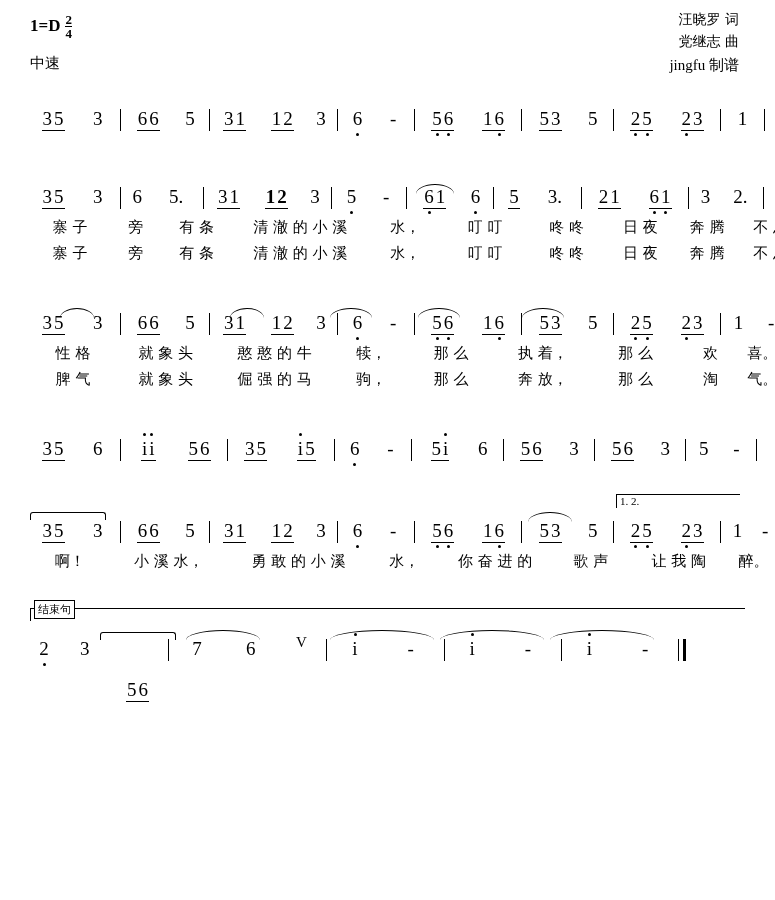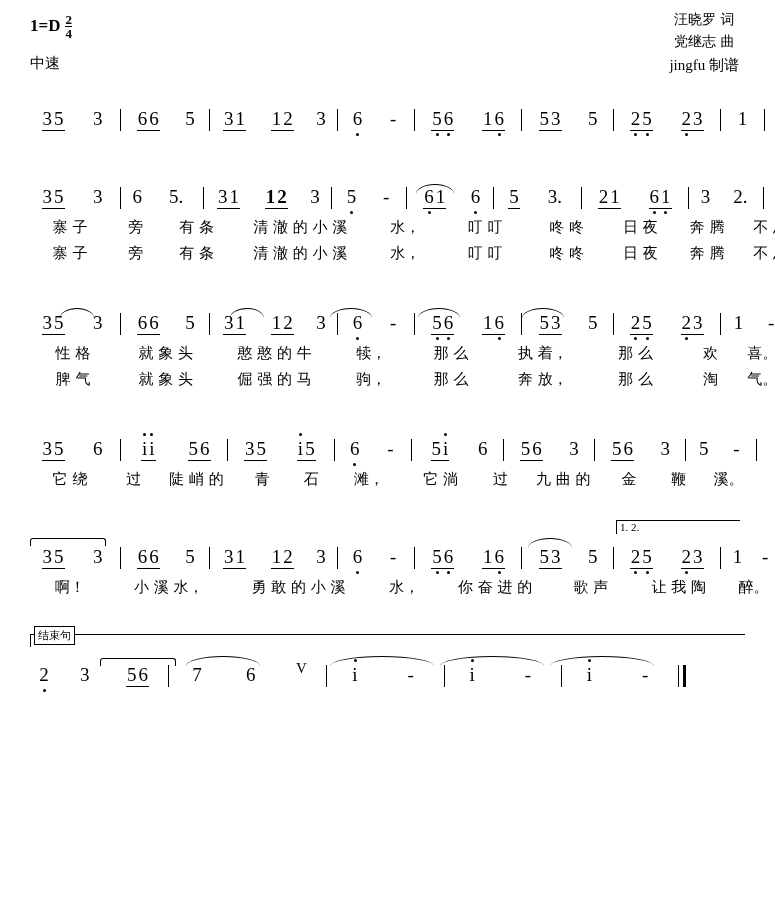--- a/index.html
+++ b/index.html
@@ -66,21 +66,21 @@
     position: absolute;
     left: 30px;
     top: 46px;
     font-family: "DejaVu Sans", sans-serif;
     font-size: 15px;
   }
   .credits {
     position: absolute;
     right: 36px;
     top: 0px;
-    text-align: center;
+    text-align: right;
     font-family: "DejaVu Sans", sans-serif;
     font-size: 14px;
     line-height: 1.6;
   }
   .credits div {
     white-space: pre;
   }
   .credits .romanized {
     font-family: "Liberation Serif", serif;
     font-size: 15px;
@@ -414,34 +414,20 @@
       <span class="n b1" style="width:46px;"><span class="g">5</span><span class="g">6</span></span>
       <span class="n" style="width:30px;"><span class="g">3</span></span>
       <span class="bar"></span>
       <span class="n b1" style="width:46px;"><span class="g">5</span><span class="g">6</span></span>
       <span class="n" style="width:30px;"><span class="g">3</span></span>
       <span class="bar"></span>
       <span class="n" style="width:26px;"><span class="g">5</span></span>
       <span class="dash" style="width:30px;">-</span>
       <span class="bar"></span>
     </div>
-    <div class="lyrics">
-      <span class="ly" style="width:80px;">它 绕</span>
-      <span class="ly" style="width:38px;">过</span>
-      <span class="ly" style="width:78px;">陡 峭 的</span>
-      <span class="ly" style="width:44px;">青</span>
-      <span class="ly" style="width:44px;">石</span>
-      <span class="ly" style="width:62px;">滩，</span>
-      <span class="ly" style="width:72px;">它 淌</span>
-      <span class="ly" style="width:38px;">过</span>
-      <span class="ly" style="width:78px;">九 曲 的</span>
-      <span class="ly" style="width:44px;">金</span>
-      <span class="ly" style="width:46px;">鞭</span>
-      <span class="ly" style="width:44px;">溪。</span>
-    </div>
   </div>
 
   <div class="system" style="margin-top:32px;">
     <div class="noterow" style="height:46px;">
       <span class="ending" style="left:586px; top:-12px; width:124px;">
         <span>1. 2.</span>
       </span>
       <span class="beamtie" style="left:0px; top:6px; width:74px;"></span>
       <span class="slur" style="left:498px; top:6px; width:44px;"></span>
       <span class="n b1" style="width:46px; padding-top:14px;"><span class="g">3</span><span class="g">5</span></span>
@@ -488,21 +474,21 @@
       <span>结束句</span>
     </div>
     <div class="noterow" style="height:44px; padding-top:14px;">
       <span class="beamtie" style="left:70px; top:16px; width:74px;"></span>
       <span class="slur" style="left:156px; top:14px; width:74px;"></span>
       <span class="slur" style="left:300px; top:14px; width:104px;"></span>
       <span class="slur" style="left:410px; top:14px; width:104px;"></span>
       <span class="slur" style="left:520px; top:14px; width:104px;"></span>
       <span class="n" style="width:28px;"><span class="g lo">2</span></span>
       <span class="n" style="width:44px;"><span class="g">3</span></span>
-      <span class="n b1" style="width:52px;"><span class="g">5</span><span class="g">6</span></span>
+      <span class="n b1" style="width:52px;margin-top:41px;"><span class="g">5</span><span class="g">6</span></span>
       <span class="bar"></span>
       <span class="n" style="width:46px;"><span class="g">7</span></span>
       <span class="n" style="width:52px;"><span class="g">6</span></span>
       <span class="vmark" style="width:40px; text-align:center;">V</span>
       <span class="bar"></span>
       <span class="n" style="width:46px;"><span class="g hi">i</span></span>
       <span class="dash" style="width:56px;">-</span>
       <span class="bar"></span>
       <span class="n" style="width:46px;"><span class="g hi">i</span></span>
       <span class="dash" style="width:56px;">-</span>

